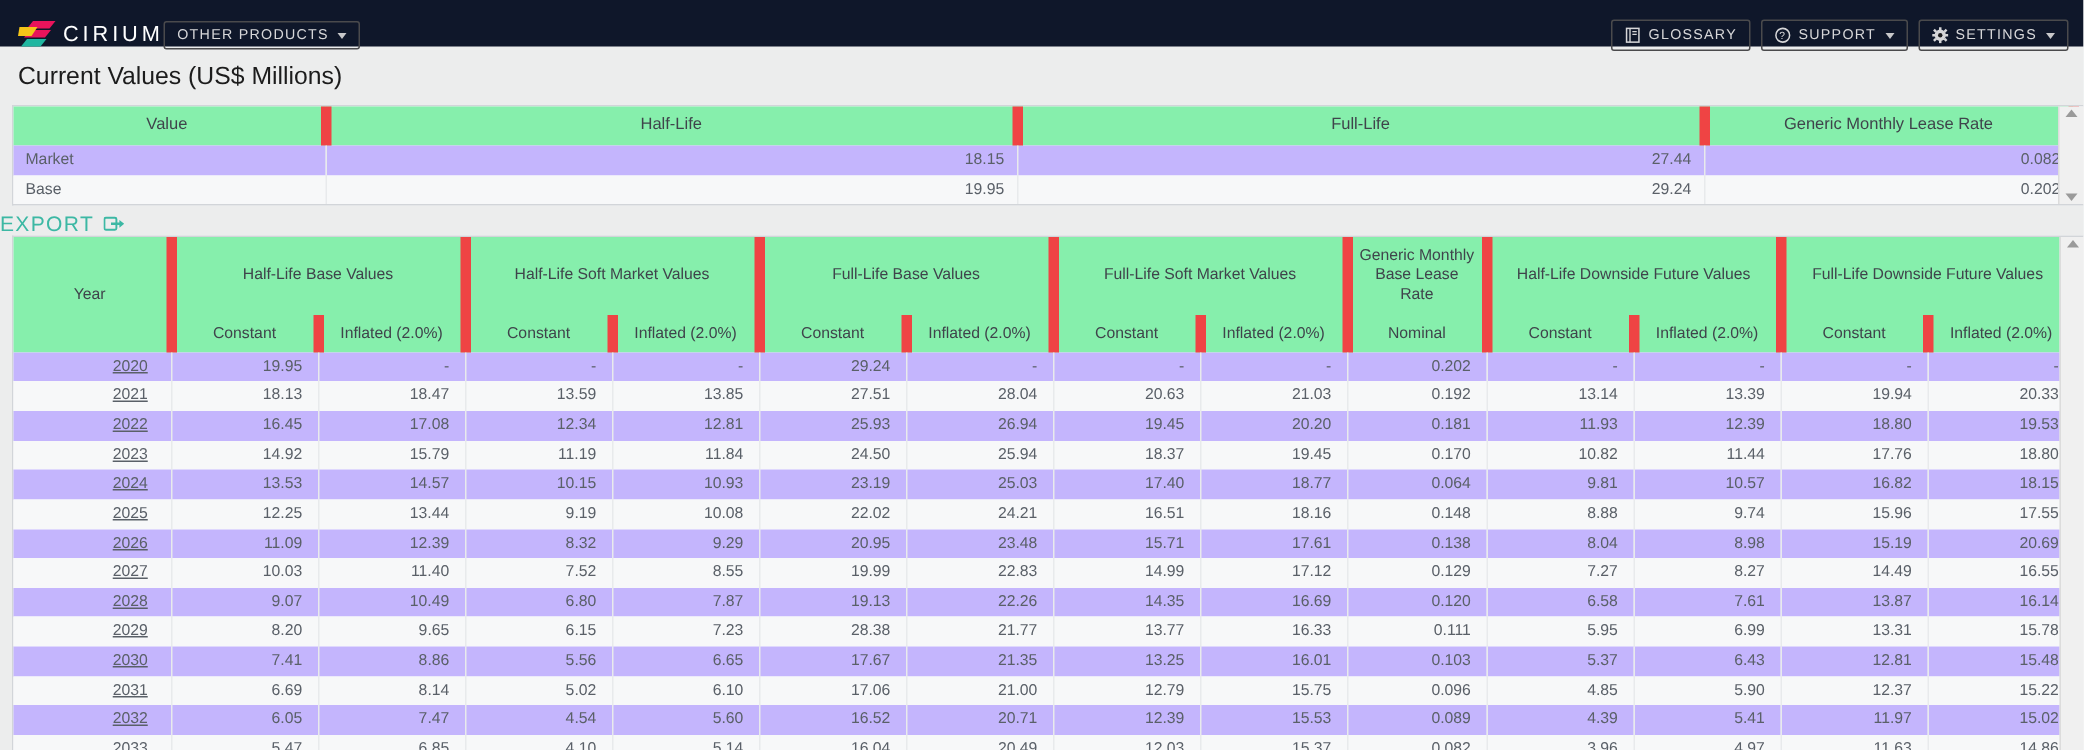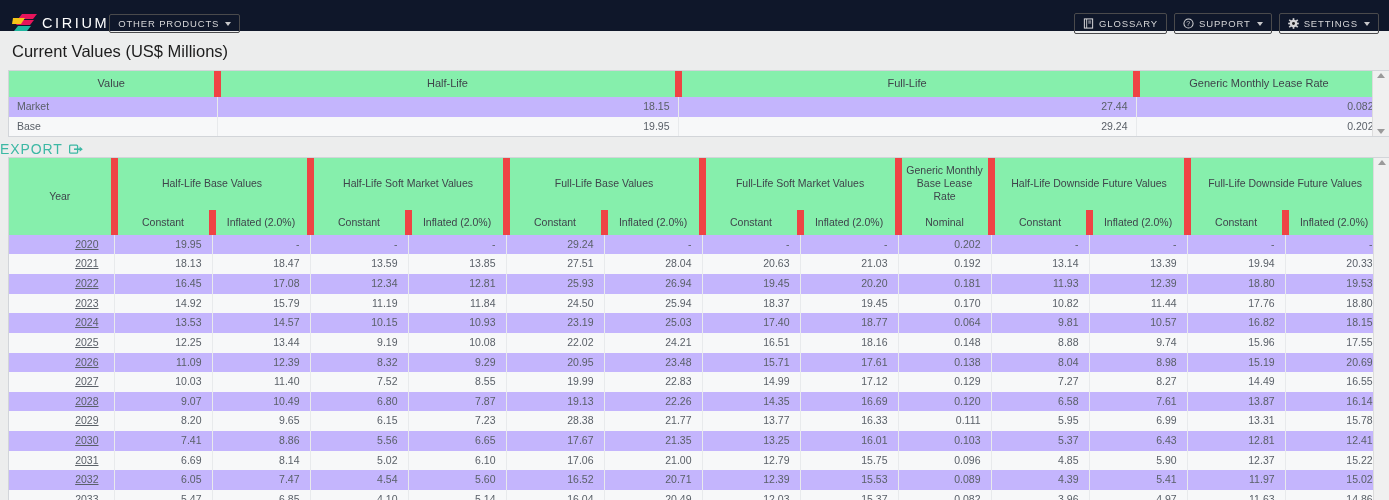--- a/index.html
+++ b/index.html
@@ -503,21 +503,21 @@
             <td>5.56</td>
             <td>6.65</td>
             <td>17.67</td>
             <td>21.35</td>
             <td>13.25</td>
             <td>16.01</td>
             <td>0.103</td>
             <td>5.37</td>
             <td>6.43</td>
             <td>12.81</td>
-            <td>12.41</td>
+            <td>15.48</td>
           </tr>
           <tr>
             <td class="yr">2031</td>
             <td>6.69</td>
             <td>8.14</td>
             <td>5.02</td>
             <td>6.10</td>
             <td>17.06</td>
             <td>21.00</td>
             <td>12.79</td>

